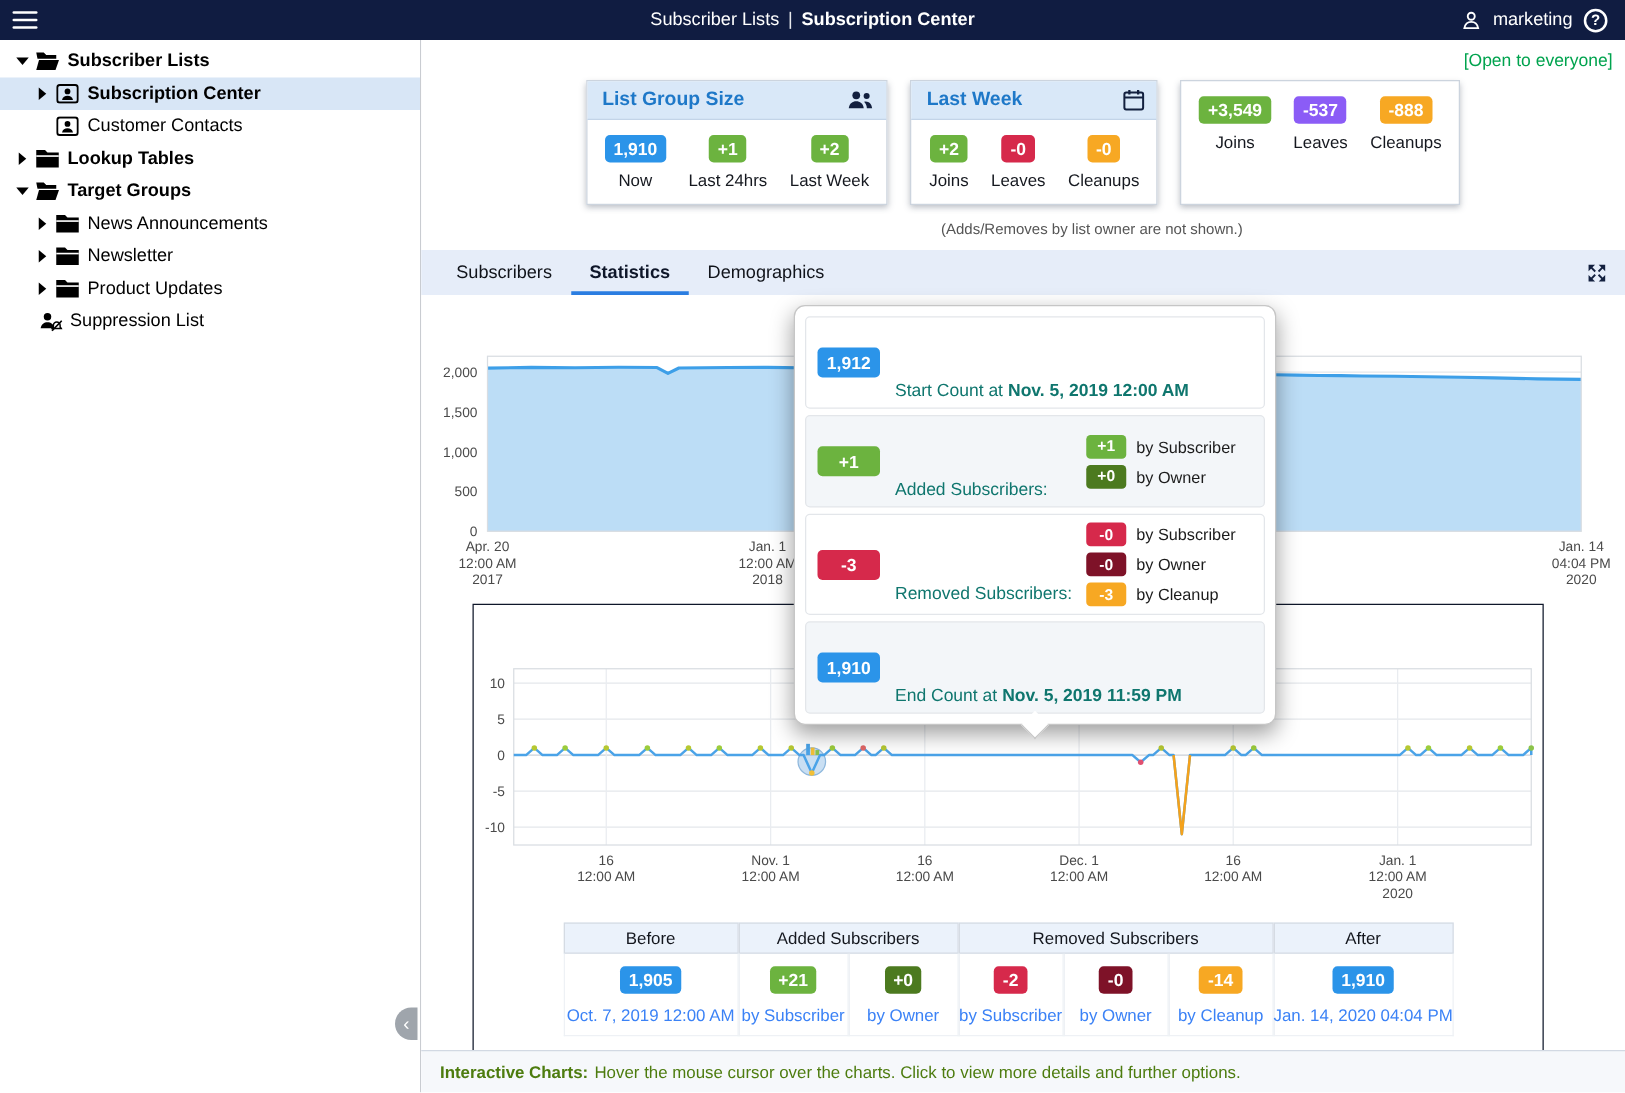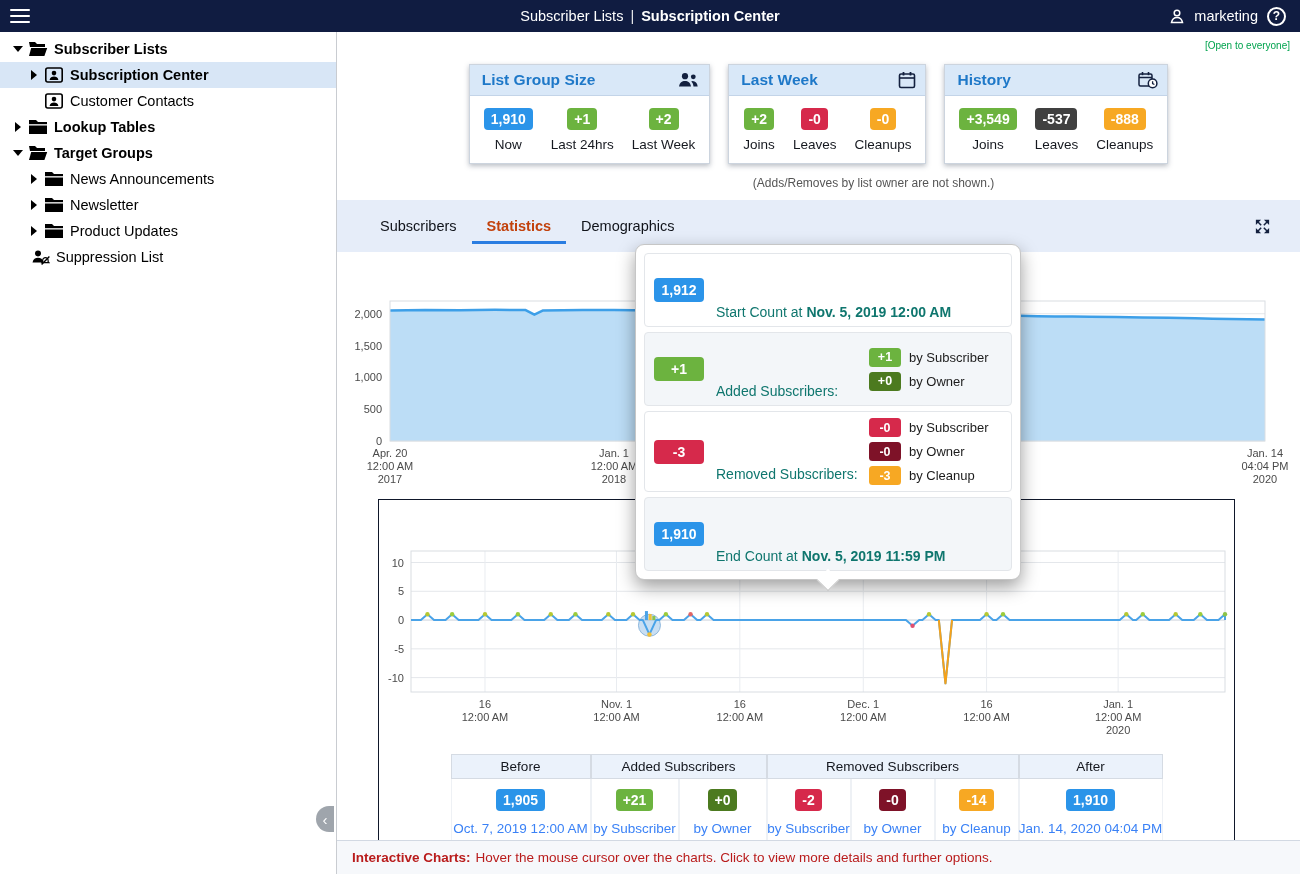--- a/index.html
+++ b/index.html
@@ -36,35 +36,35 @@
   .pl0 { padding-left:10px; }
   .pl1 { padding-left:26px; }
   .pl1n { padding-left:42px; }  
   .pl0n { padding-left:28px; }  
   .collapse-handle { position:absolute; right:2px; bottom:42px; width:18px; height:26px;
     background:#8f969e; opacity:.85; border-radius:13px 0 0 13px; color:#fff;
     display:flex; align-items:center; justify-content:center; font-size:15px; cursor:pointer; }
 
   
   .content { flex:1; position:relative; background:#fff; }
-  .open-banner { text-align:right; padding:8px 10px 0 0; color:#00A34E; font-size:10px; height:26px; }
+  .open-banner { text-align:right; padding:8px 10px 0 0; color:#00A34E; font-size:14px; height:26px; }
 
   .cards-row { display:flex; justify-content:center; gap:18px; margin-top:6px; }
   .card { border:1px solid #ccd4de; box-shadow:0 2px 5px rgba(55,65,85,.35); background:#fff; }
   .card-header { background:#D9E8F8; display:flex; align-items:center; justify-content:space-between;
     padding:6px 9px 6px 12px; color:#1E78C8; font-size:15.5px; font-weight:bold; gap:26px; border-bottom:1px solid #c3d4e8; }
   .card-body { display:flex; justify-content:center; gap:18px; padding:12px 14px 11px; }
   .stat { display:flex; flex-direction:column; align-items:center; }
   .badge { color:#fff; font-weight:bold; font-size:14px; padding:3px 7px; border-radius:4px; line-height:1.15; white-space:nowrap; }
   .stat-label { font-size:13.5px; color:#15181f; margin-top:7px; white-space:nowrap; }
   .cards-note { text-align:center; font-size:12px; color:#555; margin-top:12px; transform:translateX(55px); }
 
-  .tabs { background:#E6EDF9; display:flex; align-items:center; height:52px; margin-top:10px; padding:0 28px; }
+  .tabs { background:#E6EDF9; display:flex; align-items:center; height:36px; margin-top:10px; padding:0 13px; }
   .tab { padding:0 15px; font-size:14.5px; height:36px; display:flex; align-items:center; color:#10131a; position:relative; cursor:pointer; }
-  .tab.active { color:#c2410c; font-weight:bold; }
+  .tab.active { color:#0f172a; font-weight:bold; }
   .tab.active::after { content:""; position:absolute; left:0; right:0; bottom:0; height:3px; background:#2a7de1; }
   .expand-btn { margin-left:auto; cursor:pointer; display:flex; align-items:center; }
 
   .chart1-wrap { margin-top:4px; }
   #chart1 { display:block; width:963px; height:238px; }
 
   .chart2-panel { margin:5px 0 0 41px; width:857px; border:1px solid #0f172a; background:#fff; padding-bottom:14px; }
   #chart2 { display:block; width:855px; height:240px; margin-top:2px; }
 
   
@@ -86,21 +86,21 @@
   
   .summary-table { width:712px; margin:12px auto 0; display:grid;
     grid-template-columns:140px 88px 88px 84px 84px 84px 144px; font-size:13.5px; }
   .st-head { background:#EBF2FB; border:1px solid #d5dbe3; text-align:center; padding:4px 0; color:#14171e; }
   .st-head.sp2 { grid-column:span 2; }
   .st-head.sp3 { grid-column:span 3; }
   .st-cell { border:1px solid #eef1f5; border-top:none; display:flex; flex-direction:column; align-items:center; gap:10px; padding:10px 2px 8px; }
   .st-cell .cap { font-size:13.5px; color:#3b82f6; white-space:nowrap; }
 
   .footer-bar { position:absolute; left:0; right:0; bottom:0; height:34px; background:#F6F8FB; border-top:1px solid #d2d9e3;
-    display:flex; align-items:center; padding-left:15px; font-size:13.5px; color:#b91c1c; }
+    display:flex; align-items:center; padding-left:15px; font-size:13.5px; color:#4d7c0f; }
   .footer-bar .fb-bold { font-weight:bold; margin-right:5px; }
 </style>
 </head>
 <body>
 
 <header class="topbar">
   <div class="hamburger">
       <div></div>
       <div></div>
       <div></div>
@@ -282,38 +282,27 @@
             <span class="stat-label">Leaves</span>
           </div>
           <div class="stat">
             <span class="badge" style="background-color: rgb(247, 168, 35);">-0</span>
             <span class="stat-label">Cleanups</span>
           </div>
         </div>
       </div>
 
       <div class="card">
-        <div class="card-header">
-          <span>History</span>
-          <svg width="20" height="18" viewBox="0 0 20 18">
-              <rect x="1" y="3" width="13" height="12" rx="1.5" fill="none" stroke="#13203f" stroke-width="1.5"></rect>
-              <line x1="1" y1="6.5" x2="14" y2="6.5" stroke="#13203f" stroke-width="1.5"></line>
-              <line x1="4.5" y1="1" x2="4.5" y2="4.2" stroke="#13203f" stroke-width="1.6"></line>
-              <line x1="10.5" y1="1" x2="10.5" y2="4.2" stroke="#13203f" stroke-width="1.6"></line>
-              <circle cx="14.6" cy="12.4" r="4.3" fill="#fff" stroke="#13203f" stroke-width="1.5"></circle>
-              <path d="M14.6 10.2v2.3l1.8 1" fill="none" stroke="#13203f" stroke-width="1.3"></path>
-            </svg>
-        </div>
         <div class="card-body">
           <div class="stat">
             <span class="badge" style="background-color: rgb(108, 179, 63);">+3,549</span>
             <span class="stat-label">Joins</span>
           </div>
           <div class="stat">
-            <span class="badge" style="background-color: #404040;">-537</span>
+            <span class="badge" style="background-color: #8b5cf6;">-537</span>
             <span class="stat-label">Leaves</span>
           </div>
           <div class="stat">
             <span class="badge" style="background-color: rgb(247, 168, 35);">-888</span>
             <span class="stat-label">Cleanups</span>
           </div>
         </div>
       </div>
     </div>
 

